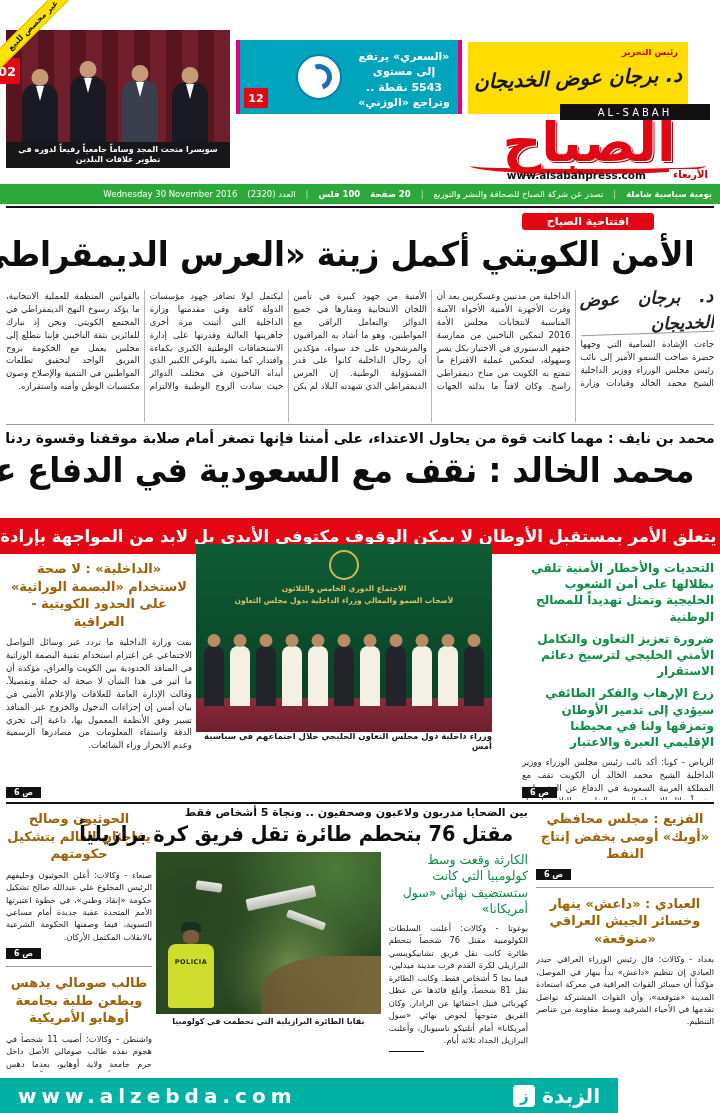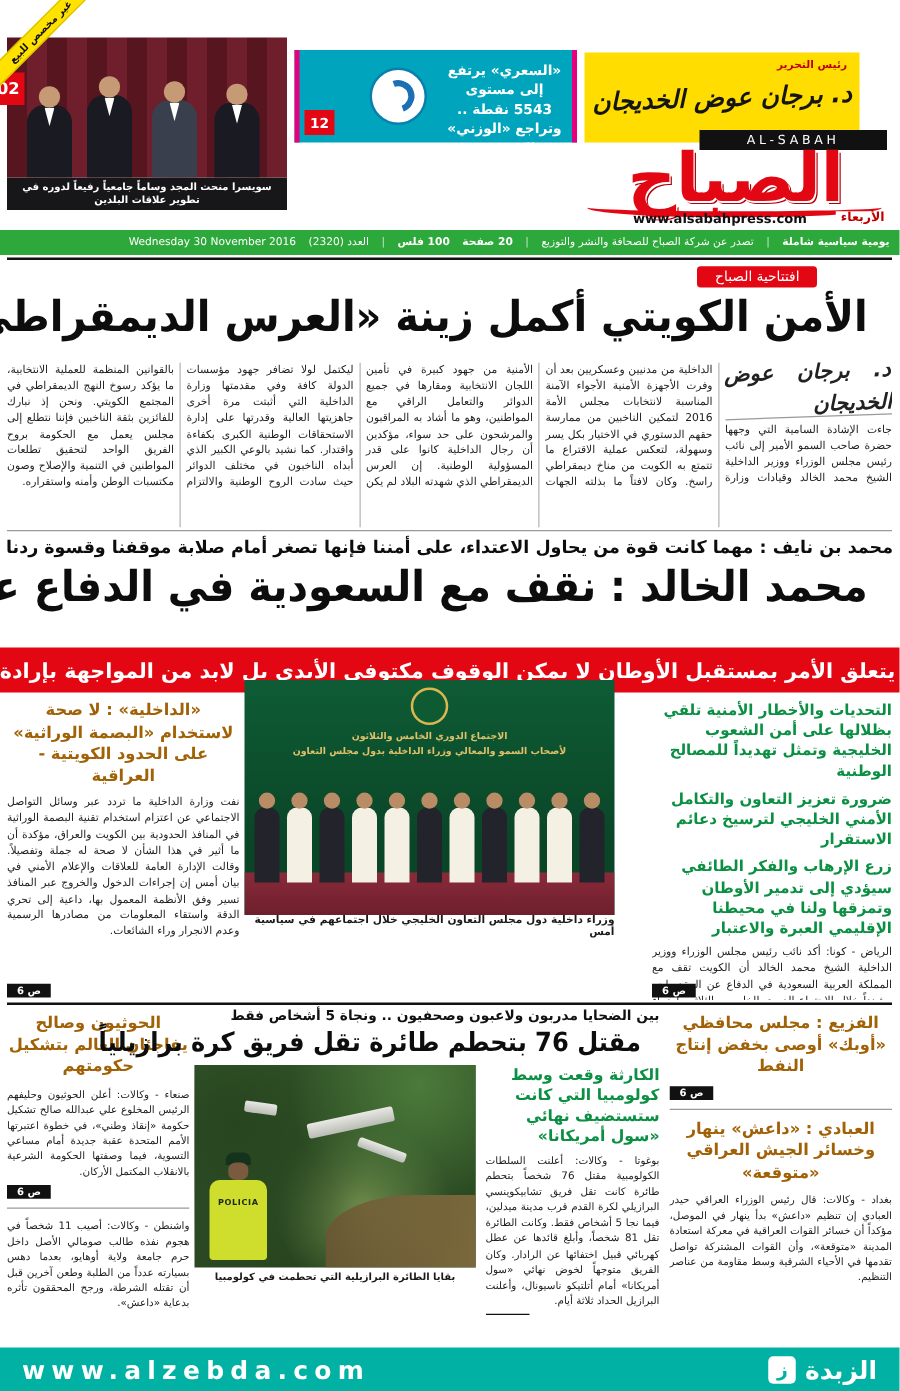--- a/index.html
+++ b/index.html
@@ -51,22 +51,22 @@
 
 
 .infobar{left:0;top:184px;width:720px;height:20px;background:#2da83a;color:#fff;display:flex;align-items:center;
  font-size:8.5px;gap:10px;padding:0 8px;white-space:nowrap;overflow:hidden}
 .infobar .sep{opacity:.7}
 .infobar .b{font-weight:bold}
 .infobar .ltr{direction:ltr}
 
 
 .rule{background:#111}
-.kicker{position:absolute;right:66px;top:213px;background:#e30613;color:#fff;font-size:11px;font-weight:normal;
- padding:2px 14px;border-radius:3px}
+.kicker{position:absolute;right:66px;top:213px;background:#e30613;color:#fff;font-size:11px;font-weight:bold;
+ padding:2px 25px;border-radius:3px}
 .h-lead{position:absolute;left:4px;top:234px;width:712px;text-align:center;font-size:34px;font-weight:bold;
  color:#0d0d0d;white-space:nowrap;transform:scaleX(.94)}
 .lead-body{position:absolute;left:6px;top:290px;width:708px;height:132px;overflow:hidden;
  columns:5;column-gap:10px;column-rule:1px solid #b5b5b5;font-size:8.6px;line-height:1.5;text-align:justify;color:#222}
 .lead-sign{break-inside:avoid;height:44px;display:flex;align-items:center;justify-content:center;
  font-size:17px;font-weight:bold;font-style:italic;border-bottom:1px solid #999;margin-bottom:4px;transform:rotate(-2deg)}
 
 
 .st-intro{position:absolute;left:4px;top:430px;width:712px;text-align:center;font-size:14px;font-weight:bold;
  color:#0d0d0d;white-space:nowrap}
@@ -104,39 +104,39 @@
 .left-rail{position:absolute;left:6px;top:810px;width:146px;height:262px;overflow:hidden}
 .right-rail{position:absolute;right:6px;top:810px;width:178px;height:262px;overflow:hidden}
 .rail-sep{border-top:1px solid #999;margin:7px 0}
 .rail .smallbody{font-size:8.3px}
 
 .crash-block{position:absolute;left:156px;top:806px;width:372px;height:266px}
 .crash-kick{font-size:11px;font-weight:bold;color:#111;white-space:nowrap}
 .h-crash{text-align:center;font-size:21px;font-weight:bold;color:#0d0d0d;white-space:nowrap;transform:scaleX(.92);margin:3px 0 6px}
 .crash-row{display:flex;gap:8px}
 .crash-text{width:140px;overflow:hidden;height:200px;position:relative}
-.h-green{color:#0a8f43;font-size:12.5px;font-weight:bold;line-height:1.3;text-align:right;margin-bottom:5px}
+.h-green{color:#0a8f43;font-size:12.5px;font-weight:normal;line-height:1.3;text-align:right;margin-bottom:5px}
 .crash-photo{width:226px}
 .crash-scene{position:relative;height:162px;overflow:hidden;
  background:radial-gradient(circle at 80% 10%,#4b7a3a,transparent 45%),
  radial-gradient(circle at 15% 30%,#27451f,transparent 50%),
  radial-gradient(circle at 60% 70%,#6d8a4a,transparent 40%),
  linear-gradient(160deg,#35582b,#243f1d)}
 .mudpath{position:absolute;right:0;bottom:0;width:120px;height:58px;
  background:linear-gradient(100deg,#6b5432,#8a7042);border-radius:60% 0 0 0;opacity:.85}
 .debris{position:absolute;background:linear-gradient(#e8e8e4,#b9bcb4);border-radius:2px}
 .officer{position:absolute;left:12px;bottom:6px;width:46px;height:86px}
 .officer .cap{position:absolute;top:0;left:50%;transform:translateX(-50%);width:20px;height:10px;background:#15321c;border-radius:6px 6px 0 0}
 .officer .head{position:absolute;top:8px;left:50%;transform:translateX(-50%);width:16px;height:14px;background:#7a5b40;border-radius:40%}
 .officer .vest{position:absolute;top:22px;left:0;right:0;bottom:0;background:#cfdd2c;border-radius:8px 8px 3px 3px;
  display:flex;align-items:flex-start;justify-content:center;padding-top:14px;font-size:6.5px;font-weight:bold;
  color:#1c2b14;letter-spacing:.5px;direction:ltr}
 
 
-.footer{position:absolute;left:0;top:1078px;width:720px;height:35px;background:#00b1a4;color:#fff;
+.footer{position:absolute;left:0;top:1078px;width:618px;height:35px;background:#00b1a4;color:#fff;
  display:flex;align-items:center;justify-content:space-between;padding:0 18px;direction:ltr}
 .footer .url{font-size:20px;font-weight:bold;letter-spacing:5px}
 .brand{display:flex;align-items:center;gap:7px}
 .brand .bx{width:22px;height:22px;background:#fff;border-radius:4px;color:#00b1a4;font-weight:bold;font-size:15px;
  display:flex;align-items:center;justify-content:center}
 .brand .nm{font-size:20px;font-weight:bold}
 </style>
 </head>
 <body>
 
@@ -234,20 +234,21 @@
     <span class="pmark pmark-abs">ص 6</span>
   </div>
 
   <div class="rule abs" style="left:6px;top:802px;width:708px;height:2px"></div>
 
   <div class="left-rail rail">
     <div class="h-blue">الحوثيون وصالح يفاجئان العالم بتشكيل حكومتهم</div>
     <div class="smallbody">صنعاء - وكالات: أعلن الحوثيون وحليفهم الرئيس المخلوع علي عبدالله صالح تشكيل حكومة «إنقاذ وطني»، في خطوة اعتبرتها الأمم المتحدة عقبة جديدة أمام مساعي التسوية، فيما وصفتها الحكومة الشرعية بالانقلاب المكتمل الأركان.</div>
     <span class="pmark pmark-left">ص 6</span>
     <div class="rail-sep"></div>
+    <div class="h-blue">طالب صومالي يدهس ويطعن طلبة بجامعة أوهايو الأمريكية</div>
     <div class="smallbody">واشنطن - وكالات: أصيب 11 شخصاً في هجوم نفذه طالب صومالي الأصل داخل حرم جامعة ولاية أوهايو، بعدما دهس بسيارته عدداً من الطلبة وطعن آخرين قبل أن تقتله الشرطة، ورجح المحققون تأثره بدعاية «داعش».</div>
 
   </div>
 
   <div class="crash-block">
     <div class="crash-kick">بين الضحايا مدربون ولاعبون وصحفيون .. ونجاة 5 أشخاص فقط</div>
     <div class="h-crash">مقتل 76 بتحطم طائرة تقل فريق كرة برازيلياً</div>
     <div class="crash-row">
       <div class="crash-text">
         <div class="h-green">الكارثة وقعت وسط كولومبيا التي كانت ستستضيف نهائي «سول أمريكانا»</div>

